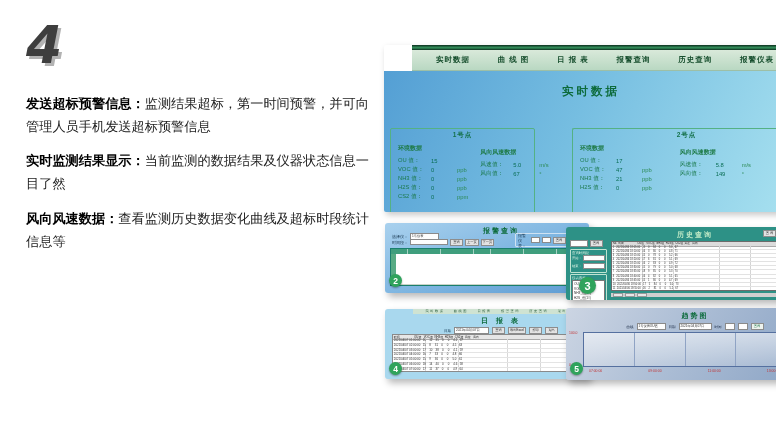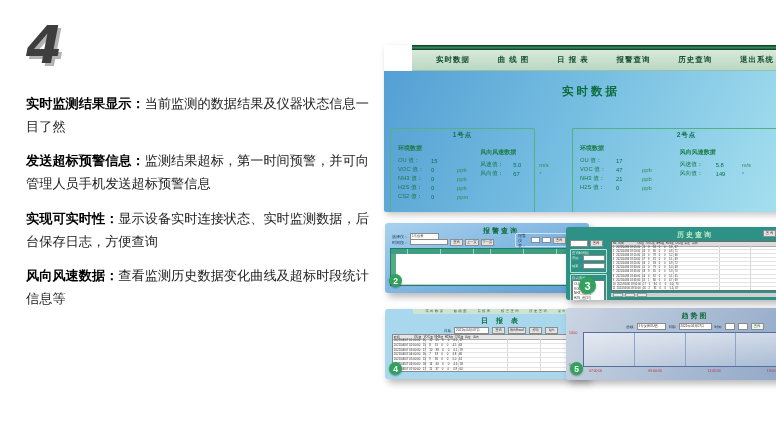--- a/index.html
+++ b/index.html
@@ -125,35 +125,34 @@
 </head>
 <body>
 
 <div class="slide">
 
   <div class="heading">
     <span class="big-num">4</span>
   </div>
 
   <div class="bullets">
-    <p class="bullet"><b class="blabel">实时监测结果显示：</b><span class="btext">当前监测的数据结果及仪器状态信息一目了然</span></p>
-      <p class="bullet"><b class="blabel">发送超标预警信息：</b><span class="btext">监测结果超标，第一时间预警，并可向管理人员手机发送超标预警信息</span></p>
-      <p class="bullet"><b class="blabel">实现可实时性：</b><span class="btext">显示设备实时连接状态、实时监测数据，后台保存日志，方便查询</span></p>
+    <p class="bullet"><b class="blabel">发送超标预警信息：</b><span class="btext">监测结果超标，第一时间预警，并可向管理人员手机发送超标预警信息</span></p>
+      <p class="bullet"><b class="blabel">实时监测结果显示：</b><span class="btext">当前监测的数据结果及仪器状态信息一目了然</span></p>
       <p class="bullet"><b class="blabel">风向风速数据：</b><span class="btext">查看监测历史数据变化曲线及超标时段统计信息等</span></p>
   </div>
 
   <div class="shot shot1">
     <div class="s1-titlebar"></div>
     <div class="s1-menu">
       <span>实时数据</span>
         <span>曲 线 图</span>
         <span>日 报 表</span>
         <span>报警查询</span>
         <span>历史查询</span>
-        <span>退出系统</span>
+        <span>报警仪表</span>
     </div>
     <div class="s1-body">
       <div class="s1-title">实时数据</div>
 
       <div class="panel panel1">
         <div class="p-title">1号点</div>
         <div class="p-cols">
           <div class="p-env">
             <div class="p-group-label">环境数据</div>
             <div class="prow">

